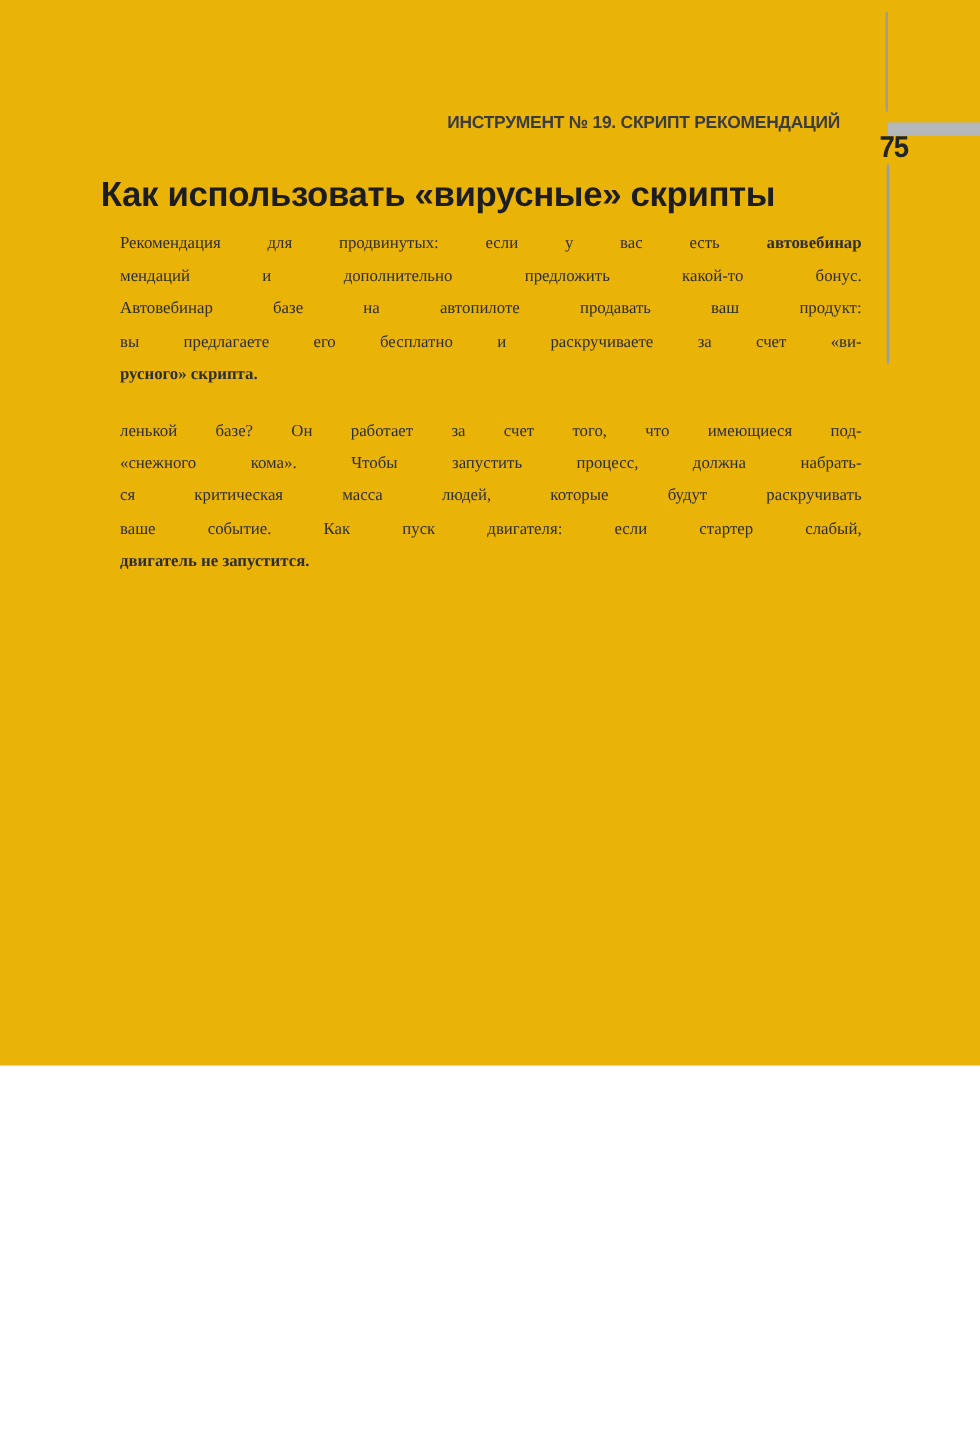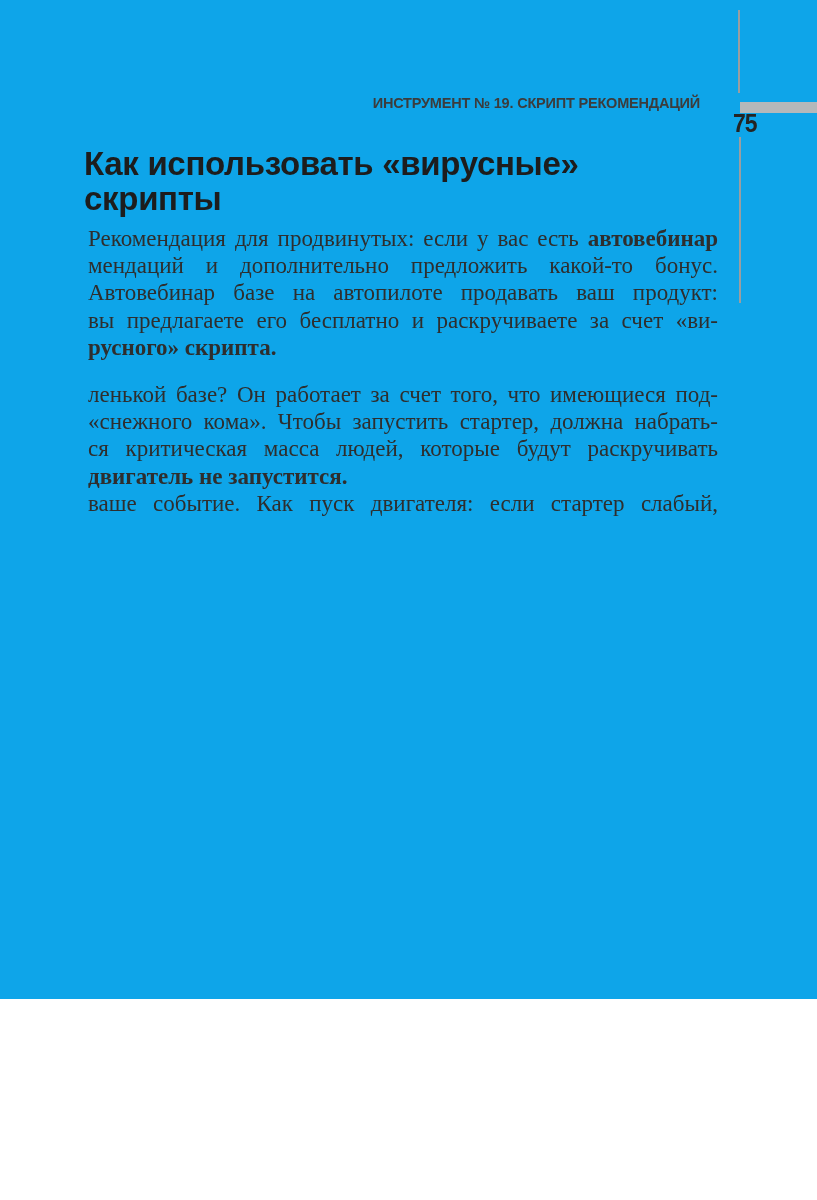--- a/index.html
+++ b/index.html
@@ -9,22 +9,22 @@
     --accent-bar:#b5b8ba;
     --rule-line:#9b9ea0;
   }
   html,body{margin:0;padding:0;background:#ffffff;}
   body{
     width:817px;height:1200px;
     font-family:"Liberation Serif", serif;
     -webkit-font-smoothing:antialiased;
   }
   .page{
-    position:relative;width:817px;height:999px;
-    background:#0ea5e9;overflow:hidden;
+    position:relative;width:817px;height:888px;
+    background:#eab308;overflow:hidden;
   }
   
   .running-header{
     position:absolute;top:95px;right:117px;
     font-family:"Liberation Sans", sans-serif;
     font-weight:bold;font-size:14.5px;letter-spacing:-0.2px;
     color:var(--header-text);white-space:nowrap;
   }
   
   .rule-top{
@@ -46,26 +46,26 @@
     position:absolute;left:739px;top:137px;width:2px;height:166px;
     background:var(--rule-line);
   }
   
   .content{
     position:absolute;left:84px;top:146px;width:634px;
   }
   .title{
     margin:0 0 9px 0;
     font-family:"Liberation Sans", sans-serif;
-    font-weight:bold;font-size:33px;line-height:35px;
+    font-weight:bold;font-size:29px;line-height:35px;
     letter-spacing:-0.3px;color:var(--title-text);
   }
   .para{
-    margin:0 0 20px 4px;
-    font-size:23px;line-height:27.2px;color:var(--body-text);
+    margin:0 0 20px 16px;
+    font-size:14px;line-height:27.2px;color:var(--body-text);
   }
   .para .line{
     text-align:justify;
     text-align-last:justify;
   }
   .para .line.last{
     text-align-last:left;
     font-weight:bold;
   }
   .para b{font-weight:bold;}
@@ -91,21 +91,21 @@
     <div>
         <div class="para">
           <div class="line"><span>Рекомендация для продвинутых: если у вас есть </span><b>автовебинар</b></div>
           <div class="line"><span>мендаций и дополнительно предложить какой-то бонус.</span></div>
           <div class="line"><span>Автовебинар базе на автопилоте продавать ваш продукт:</span></div>
           <div class="line"><span>вы предлагаете его бесплатно и раскручиваете за счет «ви-</span></div>
           <div class="line last"><span>русного» скрипта.</span></div>
         </div>
         <div class="para">
           <div class="line"><span>ленькой базе? Он работает за счет того, что имеющиеся под-</span></div>
-          <div class="line"><span>«снежного кома». Чтобы запустить стартер, должна набрать-</span></div>
+          <div class="line"><span>«снежного кома». Чтобы запустить процесс, должна набрать-</span></div>
           <div class="line"><span>ся критическая масса людей, которые будут раскручивать</span></div>
+          <div class="line"><span>ваше событие. Как пуск двигателя: если стартер слабый,</span></div>
           <div class="line last"><span>двигатель не запустится.</span></div>
-          <div class="line"><span>ваше событие. Как пуск двигателя: если стартер слабый,</span></div>
         </div>
       </div>
   </div>
 
 </div>
 
 </body></html>

